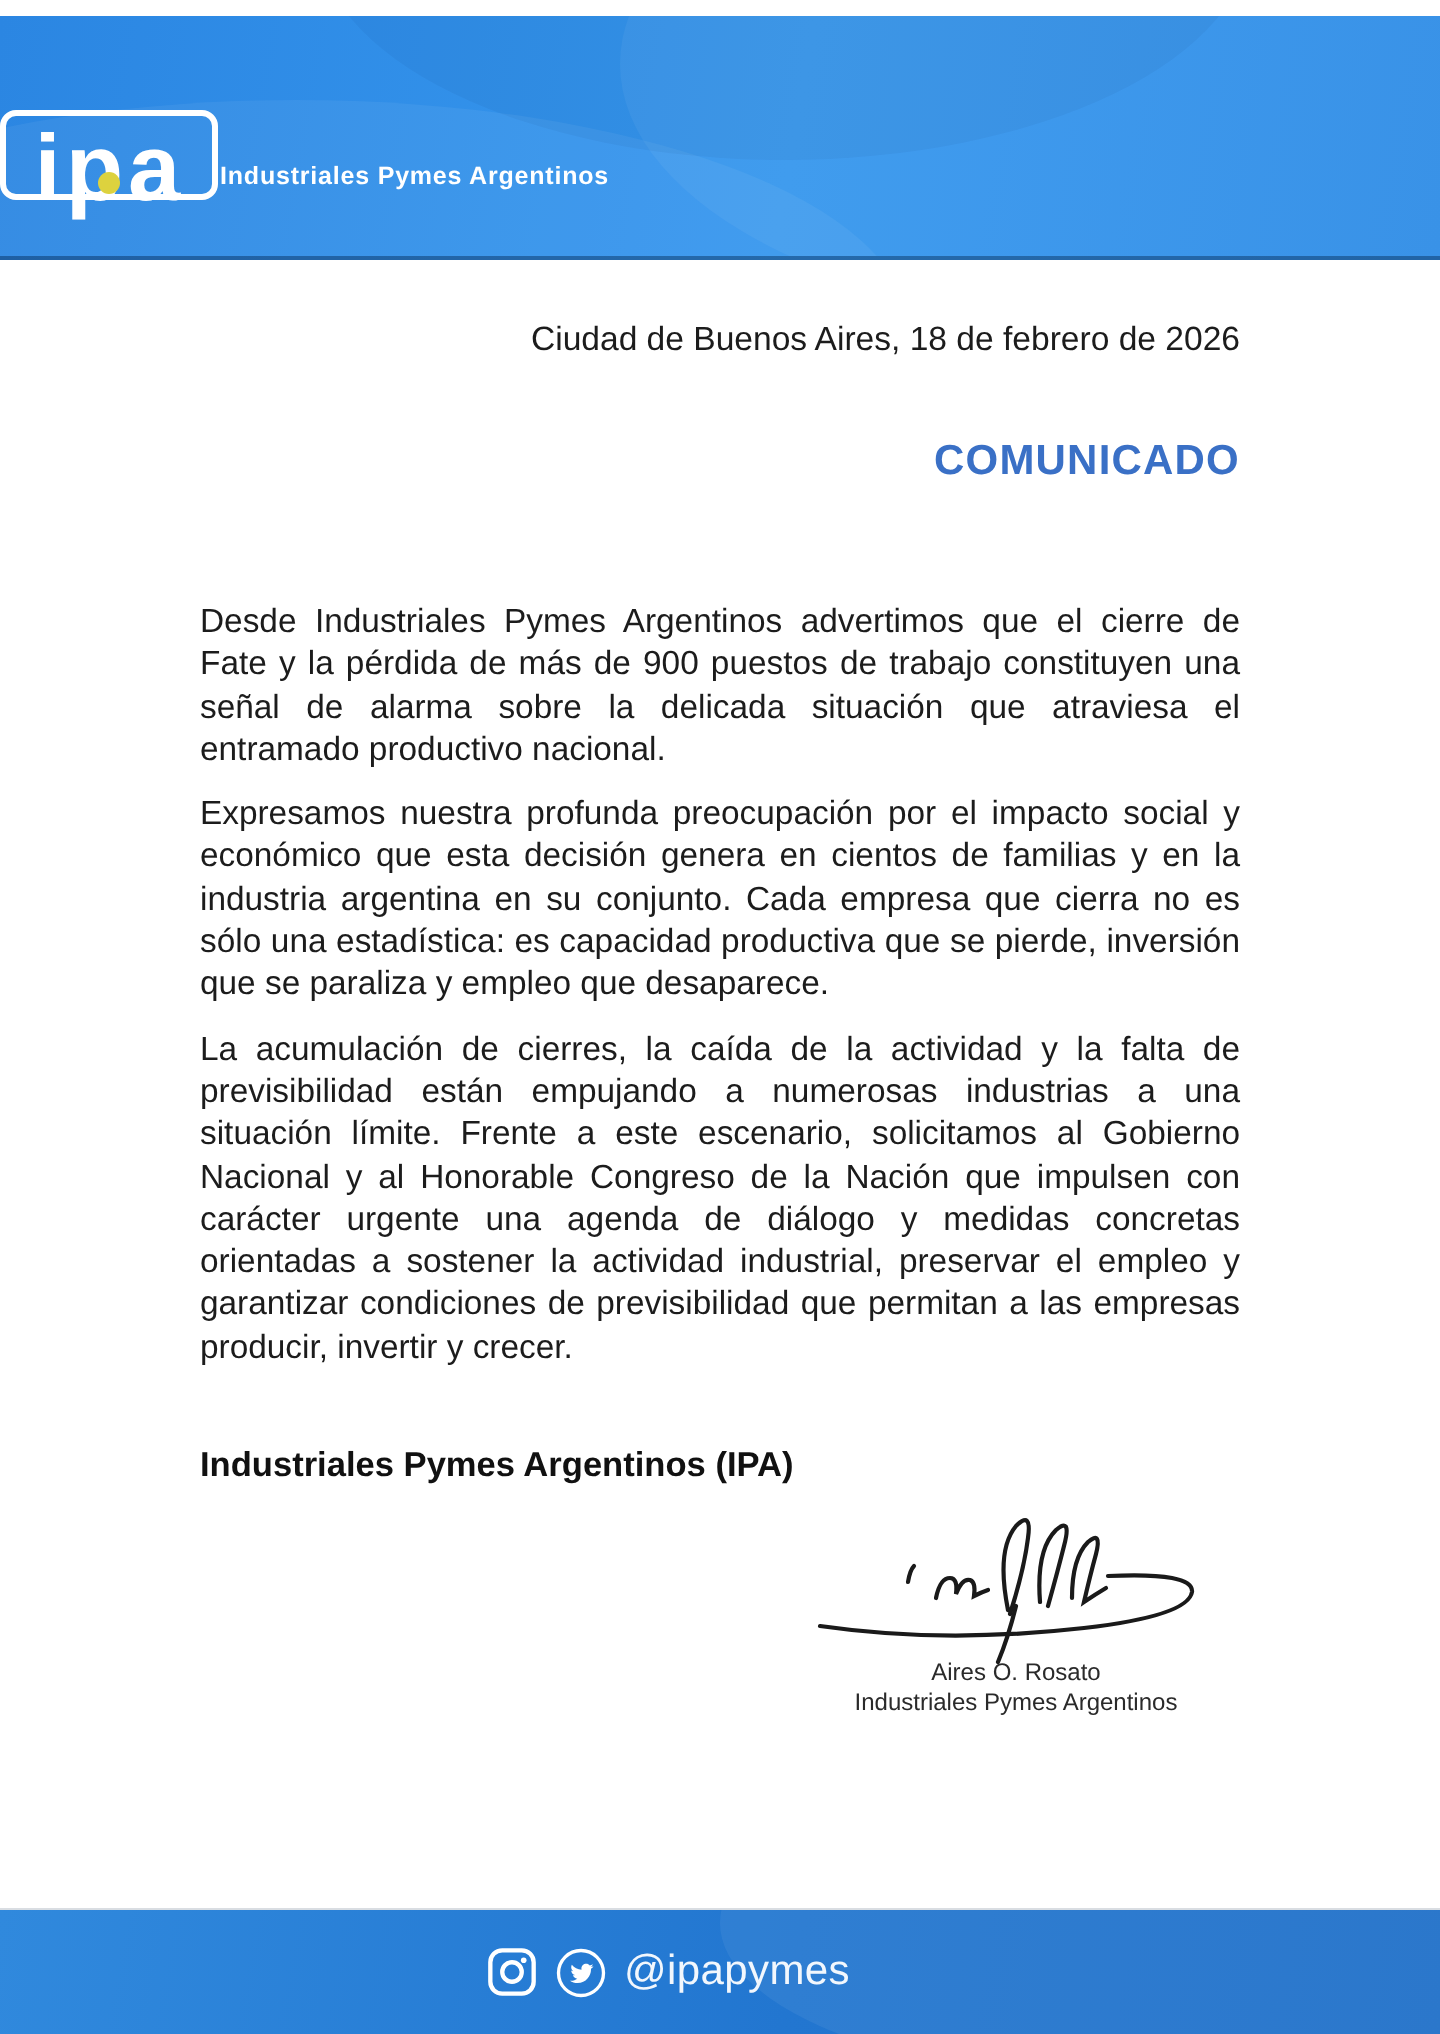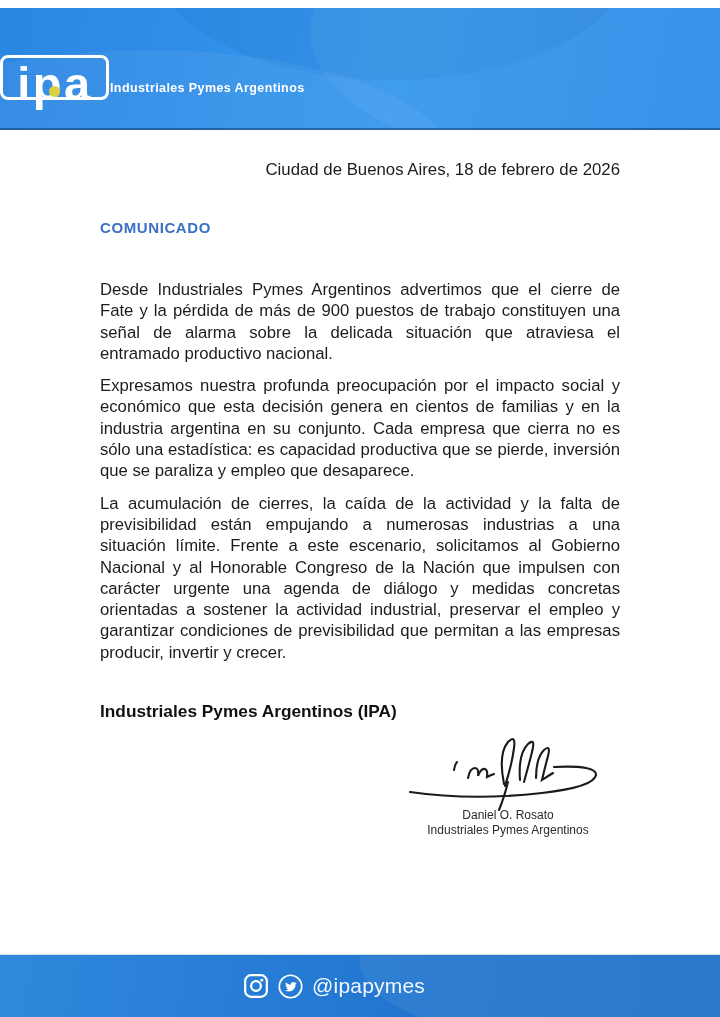--- a/index.html
+++ b/index.html
@@ -64,27 +64,27 @@
   
   .content { padding: 0 100px; }
   .date-line {
     margin-top: 30px;
     text-align: right;
     font-size: 16.8px;
     color: #1c1c1c;
   }
   .letter-title {
     margin-top: 39px;
-    text-align: left;
-    font-size: 15px;
+    text-align: right;
+    font-size: 21px;
     font-weight: bold;
     letter-spacing: 0.6px;
     color: var(--title-blue, #3a70c6);
   }
-  .paragraphs { margin-top: 43px; }
+  .paragraphs { margin-top: 57px; }
   .para {
     text-align: justify;
     font-size: 16.7px;
     line-height: 21.3px;
     color: #1c1c1c;
     margin: 0 0 11px 0;
   }
   .signoff {
     margin-top: 38px;
     font-size: 17.3px;
@@ -164,21 +164,21 @@
     <div class="signature-block">
       <svg class="signature-scrawl" width="232" height="78" viewBox="0 0 232 78" fill="none" stroke="#1a1a1a" stroke-width="2.1" stroke-linecap="round">
         <path d="M62 34 q1 -6 3 -8"></path>
         <path d="M76 42 q2 -10 7 -10 q4 0 3 8 q3 -8 7 -7 q3 1 2 8 q4 -2 7 -3"></path>
         <path d="M112 48 q-6 -30 4 -42 q8 -8 6 6 q-2 16 -9 38"></path>
         <path d="M128 44 q-2 -26 8 -36 q8 -7 4 8 q-3 12 -8 30"></path>
         <path d="M144 42 q0 -20 8 -28 q7 -6 4 6 q-3 11 -6 24 q6 -4 11 -7"></path>
         <path d="M18 56 q62 9 132 1 q52 -6 54 -18 q1 -10 -42 -8"></path>
         <path d="M116 46 q-4 16 -9 28"></path>
       </svg>
-      <div class="signature-name">Daniel O. Rosato</div>
+      <div class="signature-name">Aires O. Rosato</div>
       <div class="signature-org">Industriales Pymes Argentinos</div>
     </div>
   </div>
 
   <div class="footer">
     <div class="wave4"></div>
 
     <div class="footer-group">
       <span class="icon-btn">
         <svg width="26" height="26" viewBox="0 0 24 24" fill="none" stroke="#ffffff" stroke-width="2">

